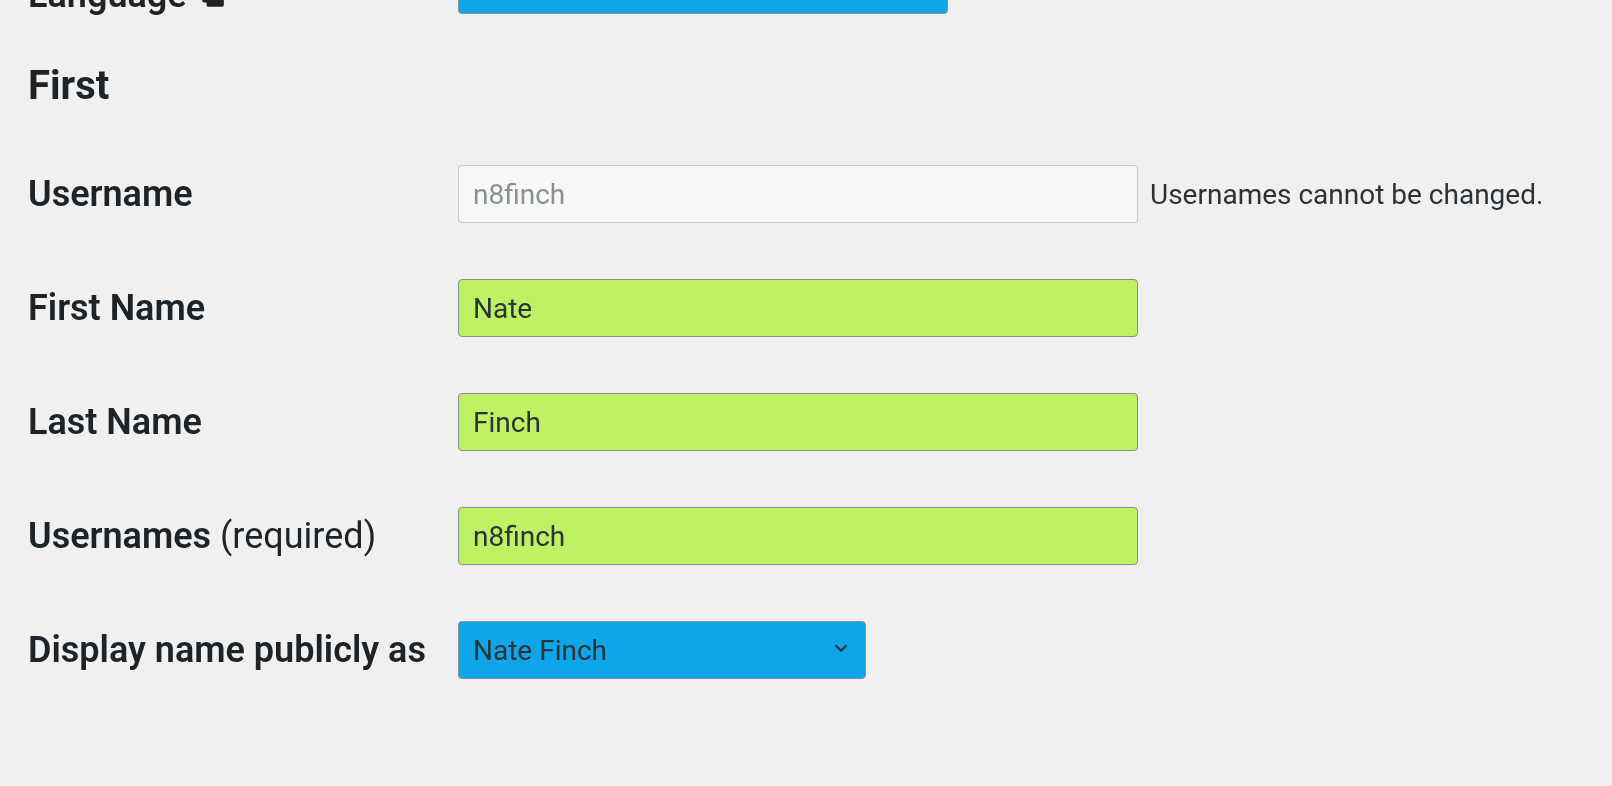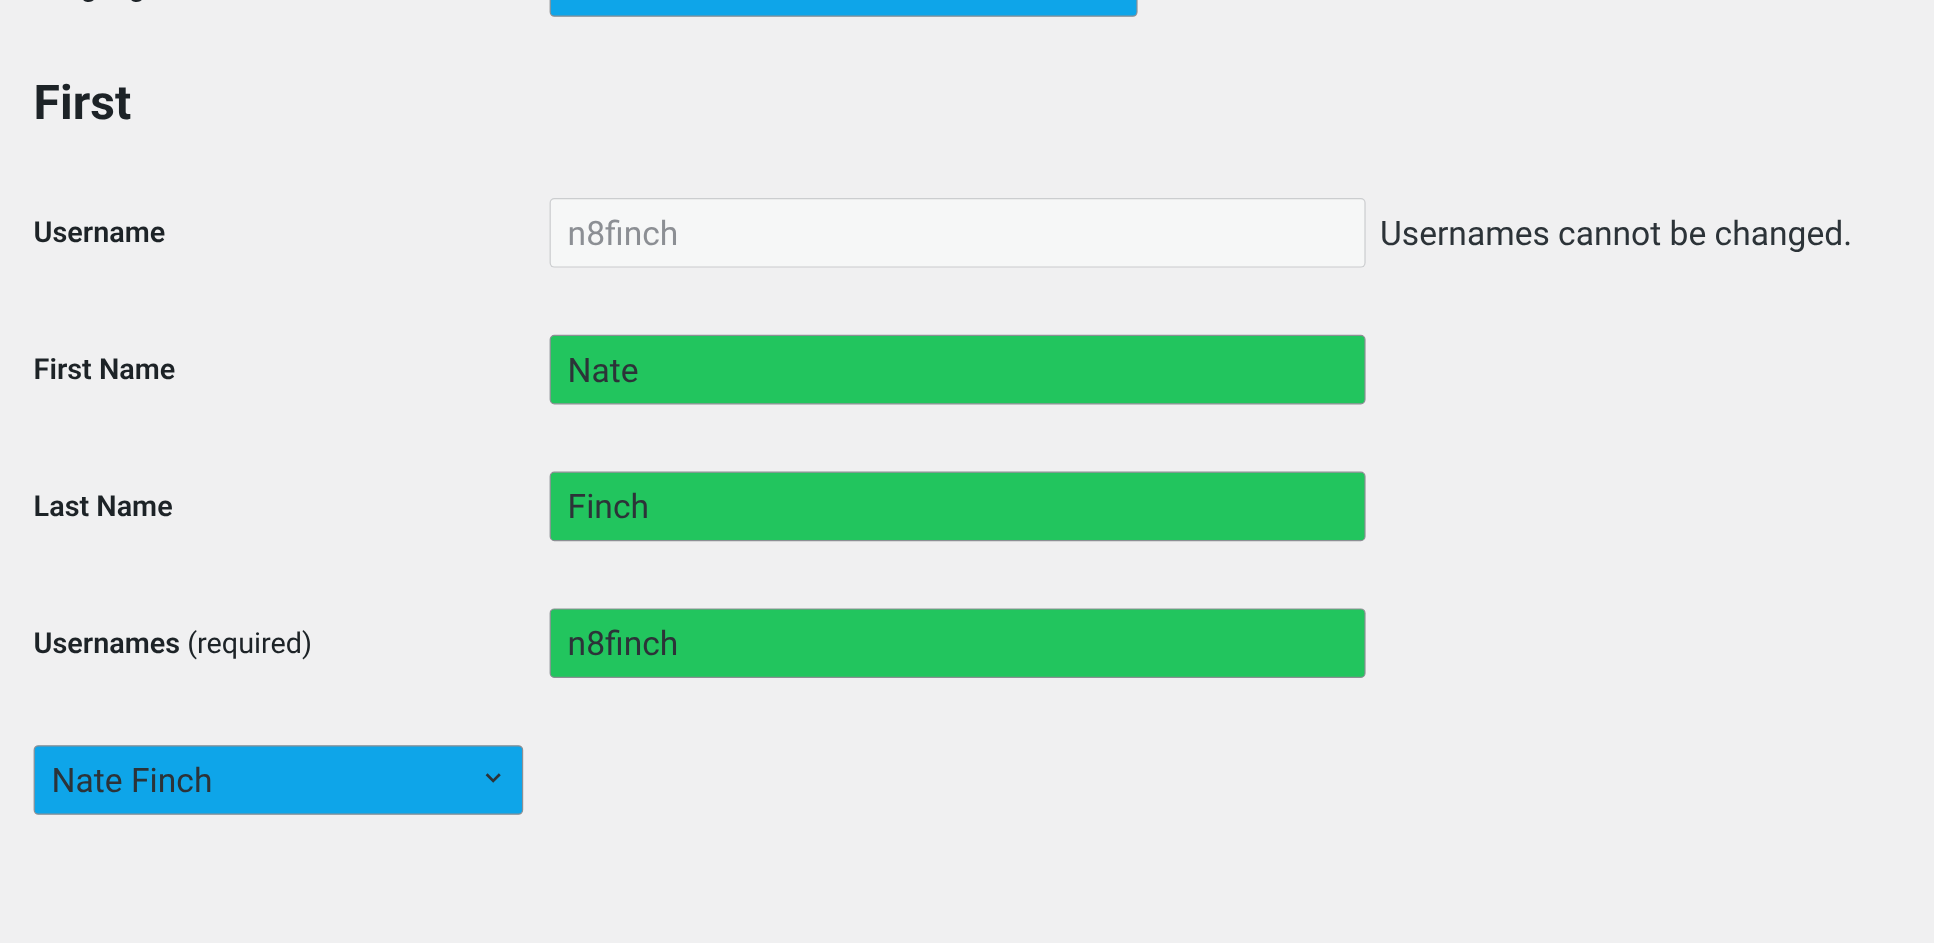--- a/index.html
+++ b/index.html
@@ -17,36 +17,36 @@
     .form-table {
       width: 100%;
     }
     .form-row {
       display: flex;
       align-items: center;
       padding: 28px 0;
     }
     .form-label {
       width: 430px;
-      font-size: 24px;
+      font-size: 36px;
       font-weight: 600;
       color: #1d2327;
       flex-shrink: 0;
     }
     .form-label .required {
       font-weight: 400;
     }
     .form-input {
       width: 680px;
       height: 58px;
       padding: 0 14px;
       font-size: 28px;
       border: 1px solid #8c8f94;
       border-radius: 4px;
-      background: #22c55e;
+      background: #bef264;
       color: #2c3338;
       font-family: inherit;
     }
     .form-input:disabled {
       background: #f6f7f7;
       border: 1px solid rgba(140, 143, 148, 0.4);
       color: #8c8f94;
     }
     .form-select-wrap {
       position: relative;
@@ -150,20 +150,21 @@
 
   <div class="form-row">
     <label class="form-label">
       <span>Usernames</span>
       <span class="required">(required)</span>
     </label>
     <input type="text" class="form-input" value="n8finch" style="">
   </div>
 
   <div class="form-row">
+    <label class="form-label">Display name publicly as</label>
     <div class="form-select-wrap">
       <select class="form-select">
         <option>Nate Finch</option>
       </select>
       <span class="select-chevron">
         <svg width="22" height="22" viewBox="0 0 24 24" fill="none" stroke="#2c3338" stroke-width="2.5">
           <polyline points="6 9 12 15 18 9"></polyline>
         </svg>
       </span>
     </div>

